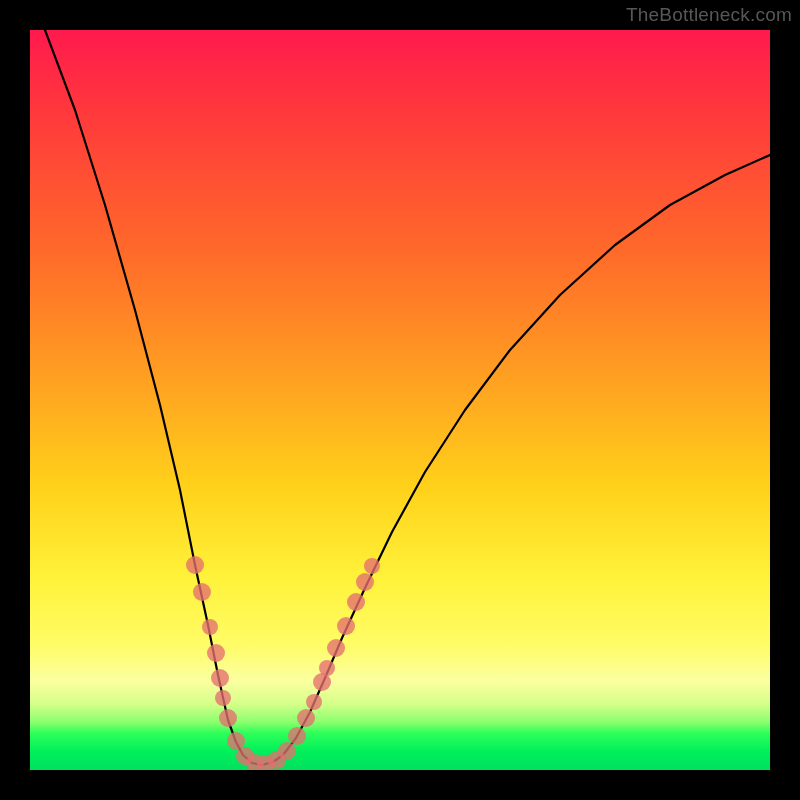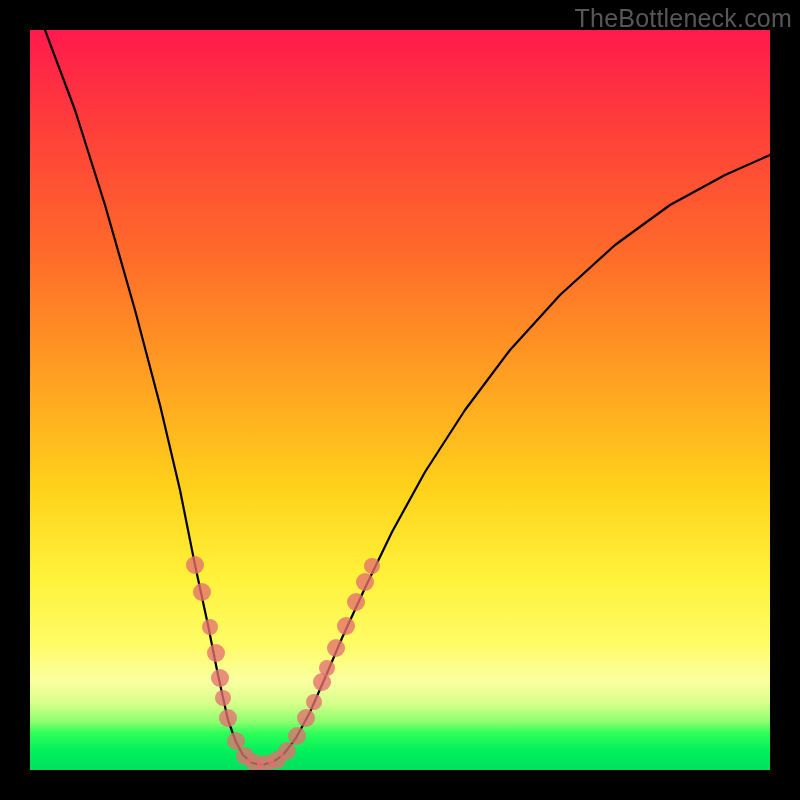--- a/index.html
+++ b/index.html
@@ -41,21 +41,21 @@
       #2eff5a 95%,
       #00f05a 97.5%,
       #00e060 100%
     );
   }
   .watermark {
     position: absolute;
     top: 4px;
     right: 8px;
     color: #575757;
-    font-size: 25px;
+    font-size: 19px;
     font-weight: 500;
     letter-spacing: 0.2px;
     user-select: none;
   }
   svg.curve {
     position: absolute;
     top: 0;
     left: 0;
     width: 740px;
     height: 740px;

